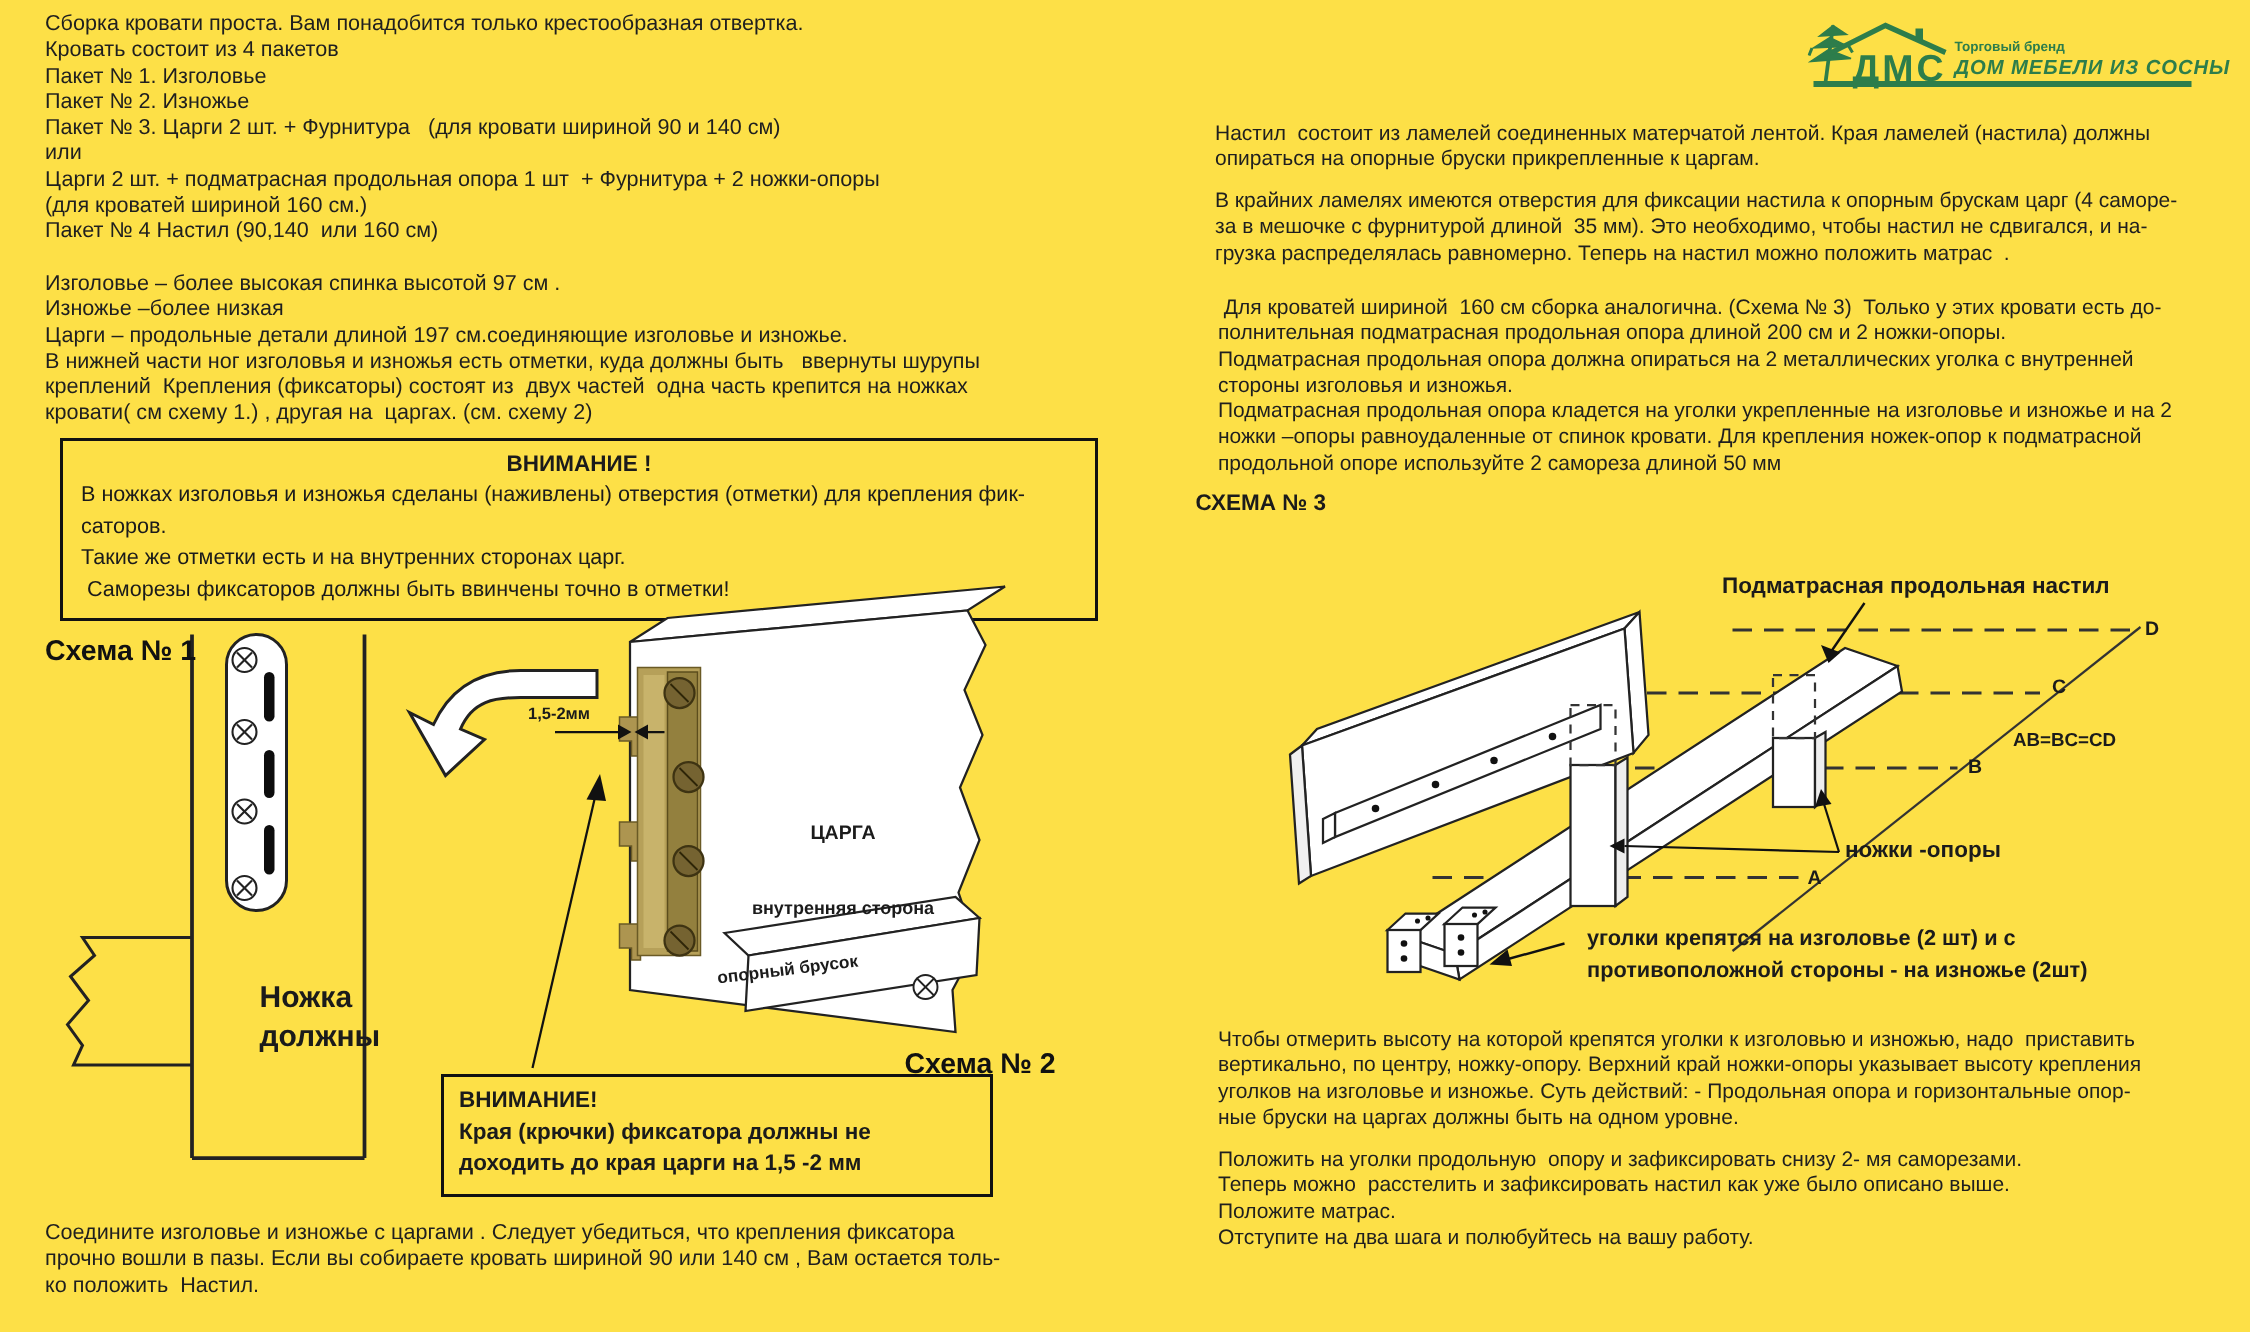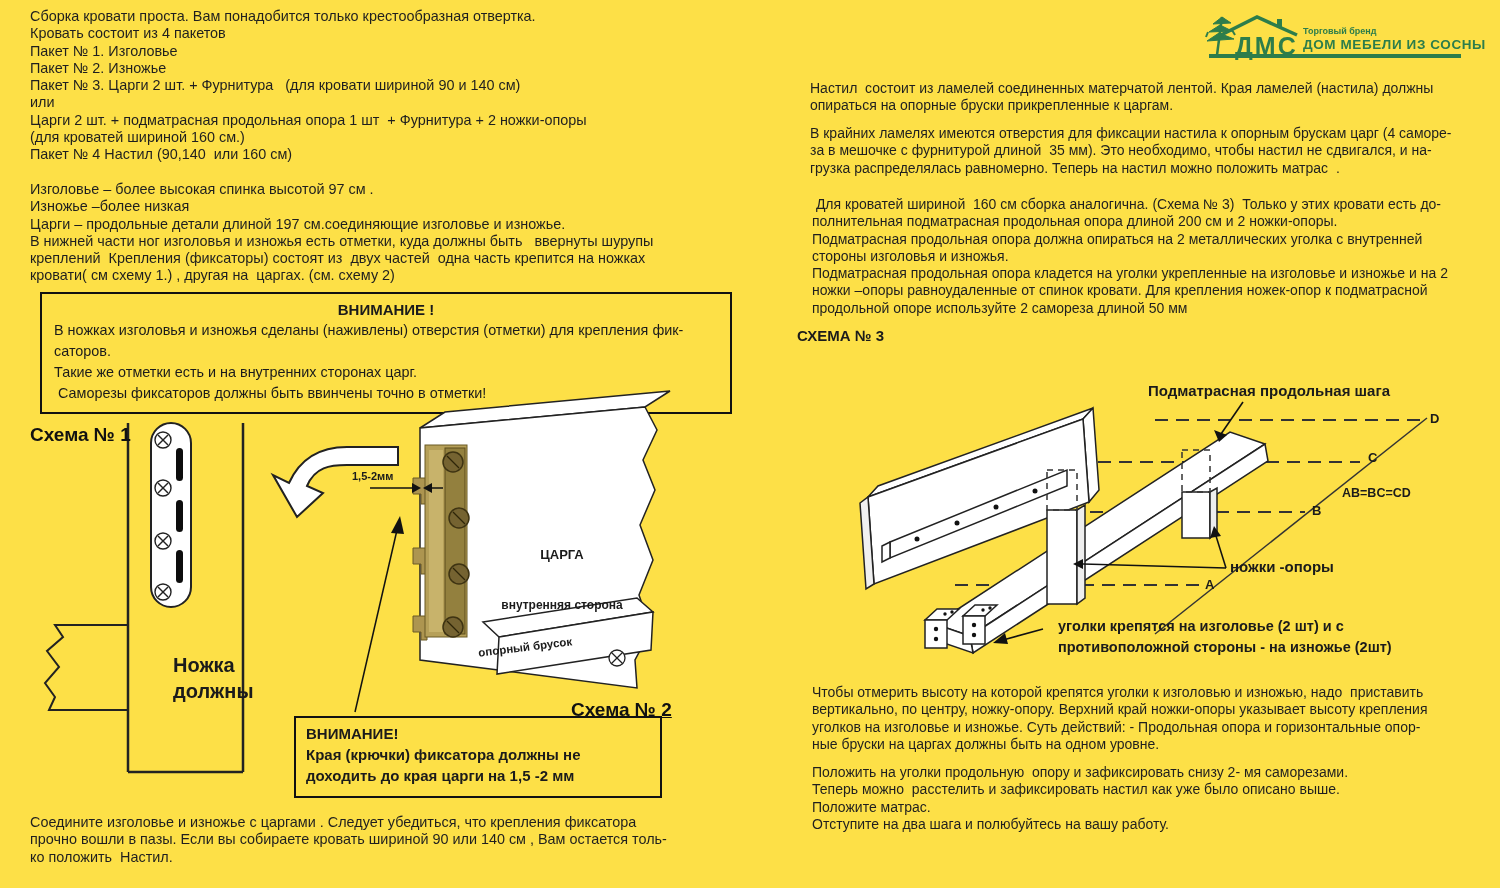--- a/index.html
+++ b/index.html
@@ -17,21 +17,21 @@
   .warnbox2{position:absolute;left:294px;top:716px;width:344px;border:2px solid #111;
             padding:5px 10px 10px 10px;font-weight:bold;font-size:15px;line-height:21px;}
   .warnbox2 .wbody{white-space:pre-wrap;}
   
   .scheme-cap{font-weight:bold;font-size:19px;color:#111;}
   .leg-label{font-weight:bold;font-size:20px;line-height:26px;white-space:pre-line;}
   
   #logo{position:absolute;left:1205px;top:10px;width:262px;height:52px;}
   #logo .abbr{position:absolute;left:30px;top:22px;font-size:25px;font-weight:bold;letter-spacing:2px;}
   #logo .tagline{position:absolute;left:98px;top:16px;font-size:9px;font-weight:bold;}
-  #logo .brand{position:absolute;left:98px;top:27px;font-size:13.5px;font-weight:bold;letter-spacing:0.6px;white-space:pre;}
+  #logo .brand{position:absolute;left:98px;top:27px;font-size:13.5px;font-weight:bold;letter-spacing:0.6px;white-space:pre;font-style:italic;}
   #logo .bar{position:absolute;left:4px;top:44px;width:252px;height:4px;}
   svg{position:absolute;}
   .pt{position:absolute;font-weight:bold;font-size:13px;}
 </style>
 </head>
 <body>
 
 <div id="page">
 
   <div class="para" style="left:30px;top:8px;width:700px;">Сборка кровати проста. Вам понадобится только крестообразная отвертка.
@@ -148,21 +148,21 @@
 
   <div class="lbl b" style="left:352px;top:470px;font-size:11px;">1,5-2мм</div>
 
   <div class="lbl" style="left:498px;top:511px;width:128px;text-align:center;">
     <div class="b" style="font-size:13px;">ЦАРГА</div>
     <div class="b" style="font-size:12px;">внутренняя сторона</div>
   </div>
 
   <div class="lbl b" style="left:478px;top:641px;font-size:11.5px;transform:rotate(-7deg);">опорный брусок</div>
 
-  <div class="lbl scheme-cap" style="left:571px;top:699px;text-decoration:underline;">Схема № 2</div>
+  <div class="lbl scheme-cap" style="left:603px;top:699px;">Схема № 2</div>
 
   <div class="warnbox2">
     <div>ВНИМАНИЕ!</div>
     <div class="wbody">Края (крючки) фиксатора должны не
 доходить до края царги на 1,5 -2 мм</div>
   </div>
 
   <div class="para" style="left:30px;top:814px;width:700px;">Соедините изголовье и изножье с царгами . Следует убедиться, что крепления фиксатора
 прочно вошли в пазы. Если вы собираете кровать шириной 90 или 140 см , Вам остается толь-
 ко положить  Настил.</div>
@@ -275,21 +275,21 @@
       <polygon points="268,187 258,192 268,197" fill="#111" stroke="none"></polygon>
       <line x1="411" y1="196" x2="401" y2="164"></line>
       <polygon points="395,166 399,154 406,164" fill="#111" stroke="none"></polygon>
     </g>
     <g>
       <line x1="228" y1="257" x2="188" y2="268" stroke="#111" stroke-width="1.6"></line>
       <polygon points="190,261 178,271 193,272" fill="#111"></polygon>
     </g>
   </svg>
 
-  <div class="lbl b" style="left:1148px;top:382px;font-size:15px;">Подматрасная продольная шага</div>
+  <div class="lbl b" style="left:1148px;top:382px;font-size:15px;">Подматрасная продольная настил</div>
 
 
   <div class="lbl b" style="left:1342px;top:486px;font-size:12.5px;">AB=BC=CD</div>
 
   <div class="lbl b" style="left:1230px;top:558px;font-size:15px;">ножки -опоры</div>
 
   <div class="pt" style="left:1205px;top:577px;">A</div>
   <div class="pt" style="left:1312px;top:503px;">B</div>
   <div class="pt" style="left:1368px;top:450px;">C</div>
   <div class="pt" style="left:1430px;top:411px;">D</div>

